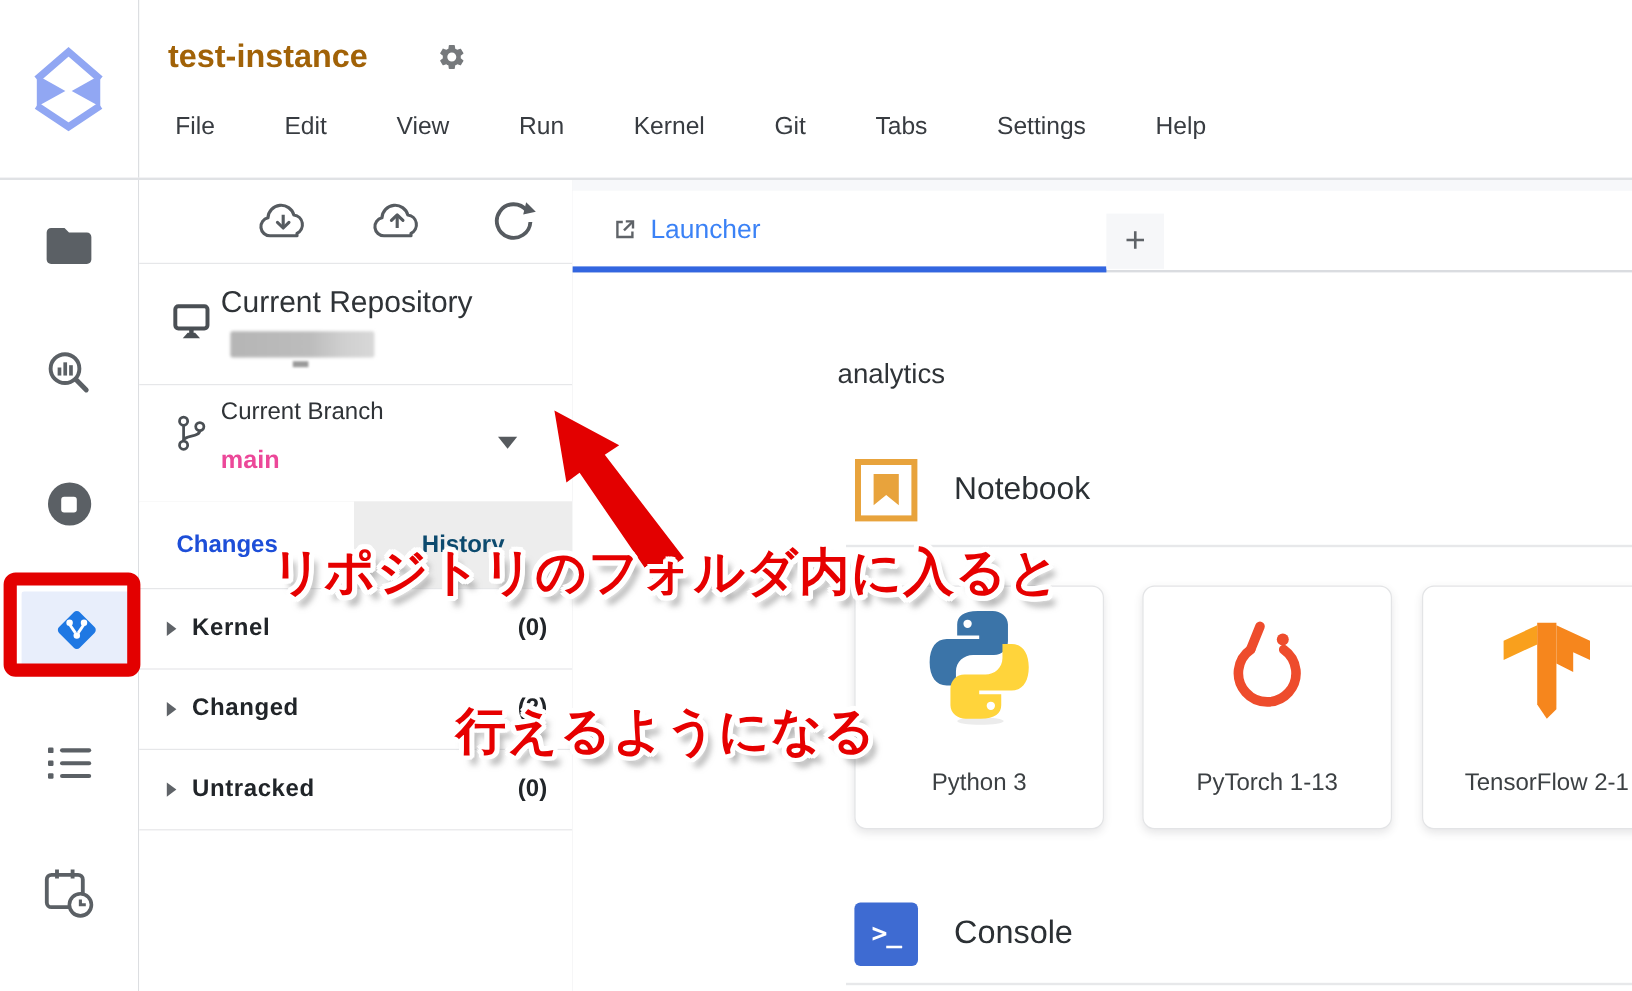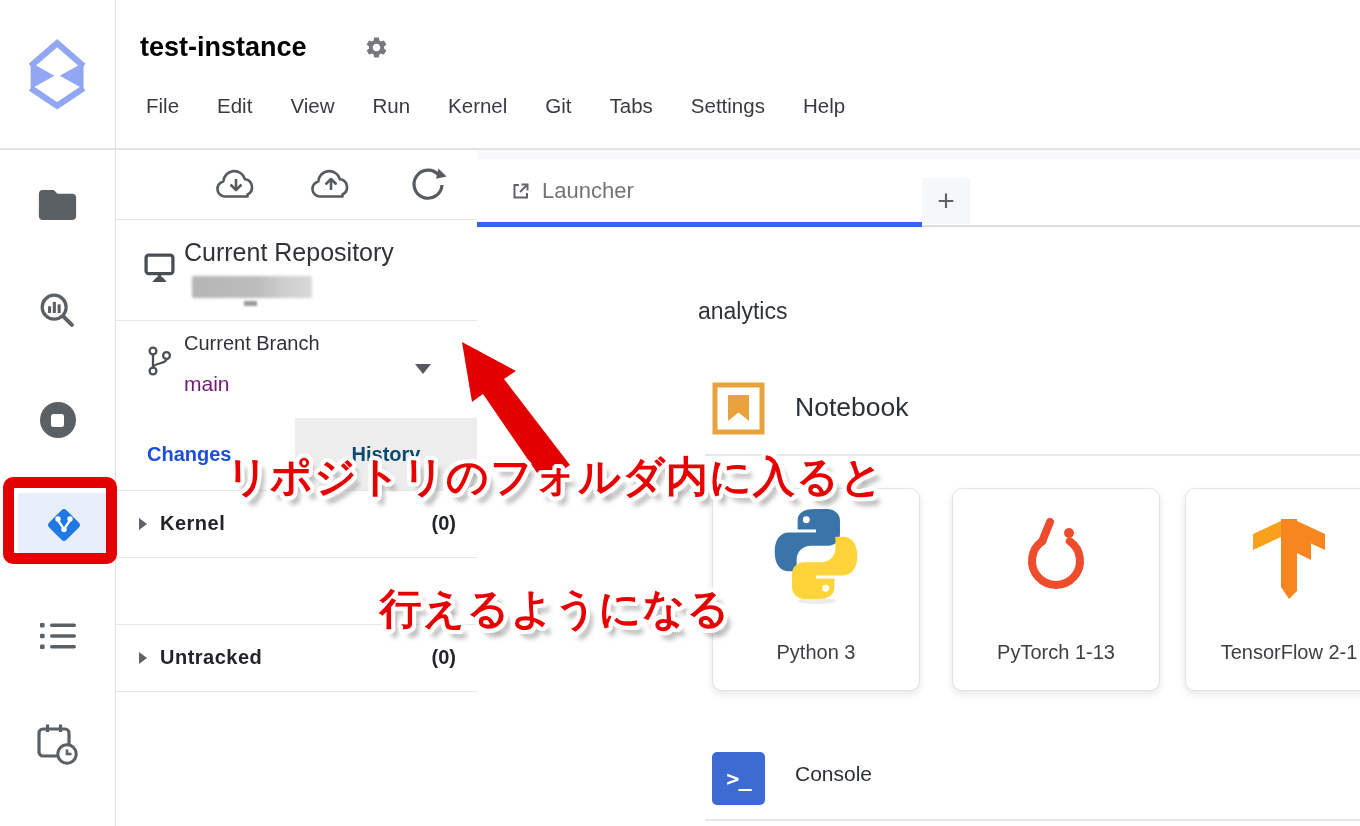--- a/index.html
+++ b/index.html
@@ -4,23 +4,23 @@
 <style>
   html,body{margin:0;padding:0;background:#fff;}
   #app{position:relative;width:1360px;height:826px;overflow:hidden;background:#fff;
        font-family:"Liberation Sans",sans-serif;color:#24292e;}
   svg{display:block;}
   
   .header{position:absolute;left:0;top:0;width:1360px;height:148px;background:#fff;
           border-bottom:2px solid #e0e2e5;}
   .logo-cell{position:absolute;left:0;top:0;width:115px;height:148px;border-right:1px solid #dcdee1;
              display:flex;align-items:center;justify-content:center;}
-  .app-title{position:absolute;left:140px;top:32px;font-size:27px;font-weight:600;color:#000000;}
+  .app-title{position:absolute;left:140px;top:32px;font-size:27px;font-weight:600;color:#a16207;}
   .gear{position:absolute;left:364px;top:35px;}
-  .menu{position:absolute;left:127px;top:94px;display:flex;font-size:20.5px;color:#383c41;}
+  .menu{position:absolute;left:127px;top:94px;display:flex;font-size:20.5px;color:#383c41;gap:20px;}
   .menu span{padding:0 19px;cursor:default;}
   
   .sidebar{position:absolute;left:0;top:150px;width:115px;height:676px;background:#fff;
            border-right:1px solid #dcdee1;}
   .sb{position:absolute;left:0;width:115px;display:flex;justify-content:center;}
   .sb-folder{top:38px;} .sb-search{top:139px;} .sb-run{top:252px;}
   .sb-toc{top:471px;} .sb-sched{top:572px;}
   .git-hl{position:absolute;left:18px;top:343px;width:92px;height:64px;background:#e8eefb;
           border-radius:2px;display:flex;align-items:center;justify-content:center;}
   .run-circle{width:36px;height:36px;border-radius:50%;background:#5b6065;
@@ -36,21 +36,21 @@
   .gp-tool{position:absolute;top:18px;}
   .tool-dl{left:97px;} .tool-ul{left:192px;} .tool-rf{left:293px;top:16px;}
   .repo-icon{position:absolute;left:27px;top:102px;}
   .repo-label{position:absolute;left:68px;top:88px;font-size:25px;color:#2f3337;}
   .repo-blur{position:absolute;left:76px;top:126px;width:120px;height:22px;border-radius:2px;
              background:linear-gradient(90deg,#b5b5b5 0%,#bcbcbc 55%,#cfcfcf 78%,#d8d8d8 100%);
              filter:blur(1.5px);}
   .repo-dash{position:absolute;left:128px;top:151px;width:13px;height:5px;background:#9a9a9a;filter:blur(1px);}
   .branch-icon{position:absolute;left:30px;top:194px;}
   .branch-label{position:absolute;left:68px;top:182px;font-size:20px;color:#2f3337;}
-  .branch-name{position:absolute;left:68px;top:222px;font-size:21px;font-weight:normal;color:#701a75;}
+  .branch-name{position:absolute;left:68px;top:222px;font-size:21px;font-weight:bold;color:#ec4899;}
   .branch-caret{position:absolute;left:299px;top:214px;width:0;height:0;
                 border-left:8px solid transparent;border-right:8px solid transparent;
                 border-top:10px solid #565a5e;}
   .gp-tabs{position:absolute;left:0;top:268px;width:361px;height:72px;display:flex;}
   .tab-changes{width:179px;height:72px;background:#fff;display:flex;align-items:center;
                padding-left:31px;box-sizing:border-box;font-size:20px;font-weight:bold;color:#1d4ed8;}
   .tab-history{width:182px;height:72px;background:#ededed;display:flex;align-items:center;
                justify-content:center;font-size:20px;font-weight:bold;color:#0c4a6e;}
   .gp-row{position:absolute;left:0;width:361px;height:67px;display:flex;align-items:center;}
   .row-staged{top:340px;} .row-changed{top:407px;} .row-untracked{top:474px;}
@@ -58,36 +58,36 @@
              border-left:8px solid #5f6368;margin-left:23px;}
   .row-label{margin-left:13px;font-size:20px;font-weight:bold;color:#212529;letter-spacing:.5px;}
   .row-count{margin-left:auto;margin-right:21px;font-size:20px;font-weight:bold;color:#212529;}
   
   .main{position:absolute;left:477px;top:150px;width:883px;height:676px;background:#fff;overflow:hidden;}
   .strip-top{position:absolute;left:0;top:0;width:883px;height:9px;background:#f7f8fa;}
   .tabbar-line{position:absolute;left:0;top:75px;width:883px;height:2px;background:#dadce0;}
   .tab-active{position:absolute;left:0;top:9px;width:445px;height:64px;background:#fff;
               display:flex;align-items:center;padding-left:33px;box-sizing:border-box;}
   .tab-underline{position:absolute;left:0;top:72px;width:445px;height:5px;background:#3366e0;}
-  .tab-label{margin-left:10px;font-size:22px;color:#737373;}
+  .tab-label{margin-left:10px;font-size:22px;color:#3b82f6;}
   .plus-btn{position:absolute;left:445px;top:28px;width:48px;height:46px;background:#f6f7f9;
             display:flex;align-items:center;justify-content:center;font-size:30px;font-weight:300;color:#5f6368;}
   .lc-title{position:absolute;left:221px;top:148px;font-size:23px;color:#2f3337;}
   .cat-icon-nb{position:absolute;left:235px;top:232px;}
   .cat-label-nb{position:absolute;left:318px;top:242px;font-size:26.5px;font-weight:500;color:#2b3034;}
   .cat-div-1{position:absolute;left:228px;top:304px;width:655px;height:1.5px;background:#e7e8ea;}
   .card{position:absolute;top:338px;width:208px;height:203px;background:#fff;border:1px solid #e3e4e6;
         border-radius:10px;box-shadow:0 3px 7px rgba(60,64,67,.13);box-sizing:border-box;}
   .card-py{left:235px;} .card-pt{left:475px;} .card-tf{left:708px;}
   .card-logo{position:absolute;left:0;top:14px;width:100%;display:flex;justify-content:center;}
   .card-label{position:absolute;left:0;bottom:26px;width:100%;text-align:center;font-size:20px;color:#3c4043;}
   .cat-icon-cs{position:absolute;left:235px;top:602px;width:53px;height:53px;background:#3e6bd2;
                border-radius:5px;color:#fff;display:flex;align-items:center;justify-content:center;
                font-family:"DejaVu Sans Mono",monospace;font-weight:bold;font-size:22px;letter-spacing:-1px;}
-  .cat-label-cs{position:absolute;left:318px;top:612px;font-size:21px;font-weight:500;color:#2b3034;}
+  .cat-label-cs{position:absolute;left:318px;top:612px;font-size:27px;font-weight:500;color:#2b3034;}
   .cat-div-2{position:absolute;left:228px;top:669px;width:655px;height:1.5px;background:#e7e8ea;}
   
   .arrow-layer{position:absolute;left:0;top:0;width:1360px;height:826px;z-index:55;pointer-events:none;}
   .ann{position:absolute;left:170px;width:770px;text-align:center;white-space:nowrap;
        font-size:42px;font-weight:800;line-height:1.1;color:#e60000;letter-spacing:1px;
        z-index:60;pointer-events:none;
        text-shadow:-3px -3px 0 #fff,-3px 3px 0 #fff,3px -3px 0 #fff,3px 3px 0 #fff,
                    -4px 0 0 #fff,4px 0 0 #fff,0 -4px 0 #fff,0 4px 0 #fff,
                    -2px -4px 0 #fff,2px -4px 0 #fff,-2px 4px 0 #fff,2px 4px 0 #fff,
                    -4px -2px 0 #fff,4px -2px 0 #fff,-4px 2px 0 #fff,4px 2px 0 #fff,
@@ -254,20 +254,25 @@
       <div class="tab-history">History</div>
     </div>
     <div class="gp-div" style="top:340px"></div>
 
     <div class="gp-row row-staged">
       <span class="row-caret"></span>
       <span class="row-label">Kernel</span>
       <span class="row-count">(0)</span>
     </div>
     <div class="gp-div" style="top:407px"></div>
+    <div class="gp-row row-changed">
+      <span class="row-caret"></span>
+      <span class="row-label">Changed</span>
+      <span class="row-count">(2)</span>
+    </div>
     <div class="gp-div" style="top:474px"></div>
     <div class="gp-row row-untracked">
       <span class="row-caret"></span>
       <span class="row-label">Untracked</span>
       <span class="row-count">(0)</span>
     </div>
     <div class="gp-div" style="top:541px"></div>
   </div>
 
   <div class="main">

